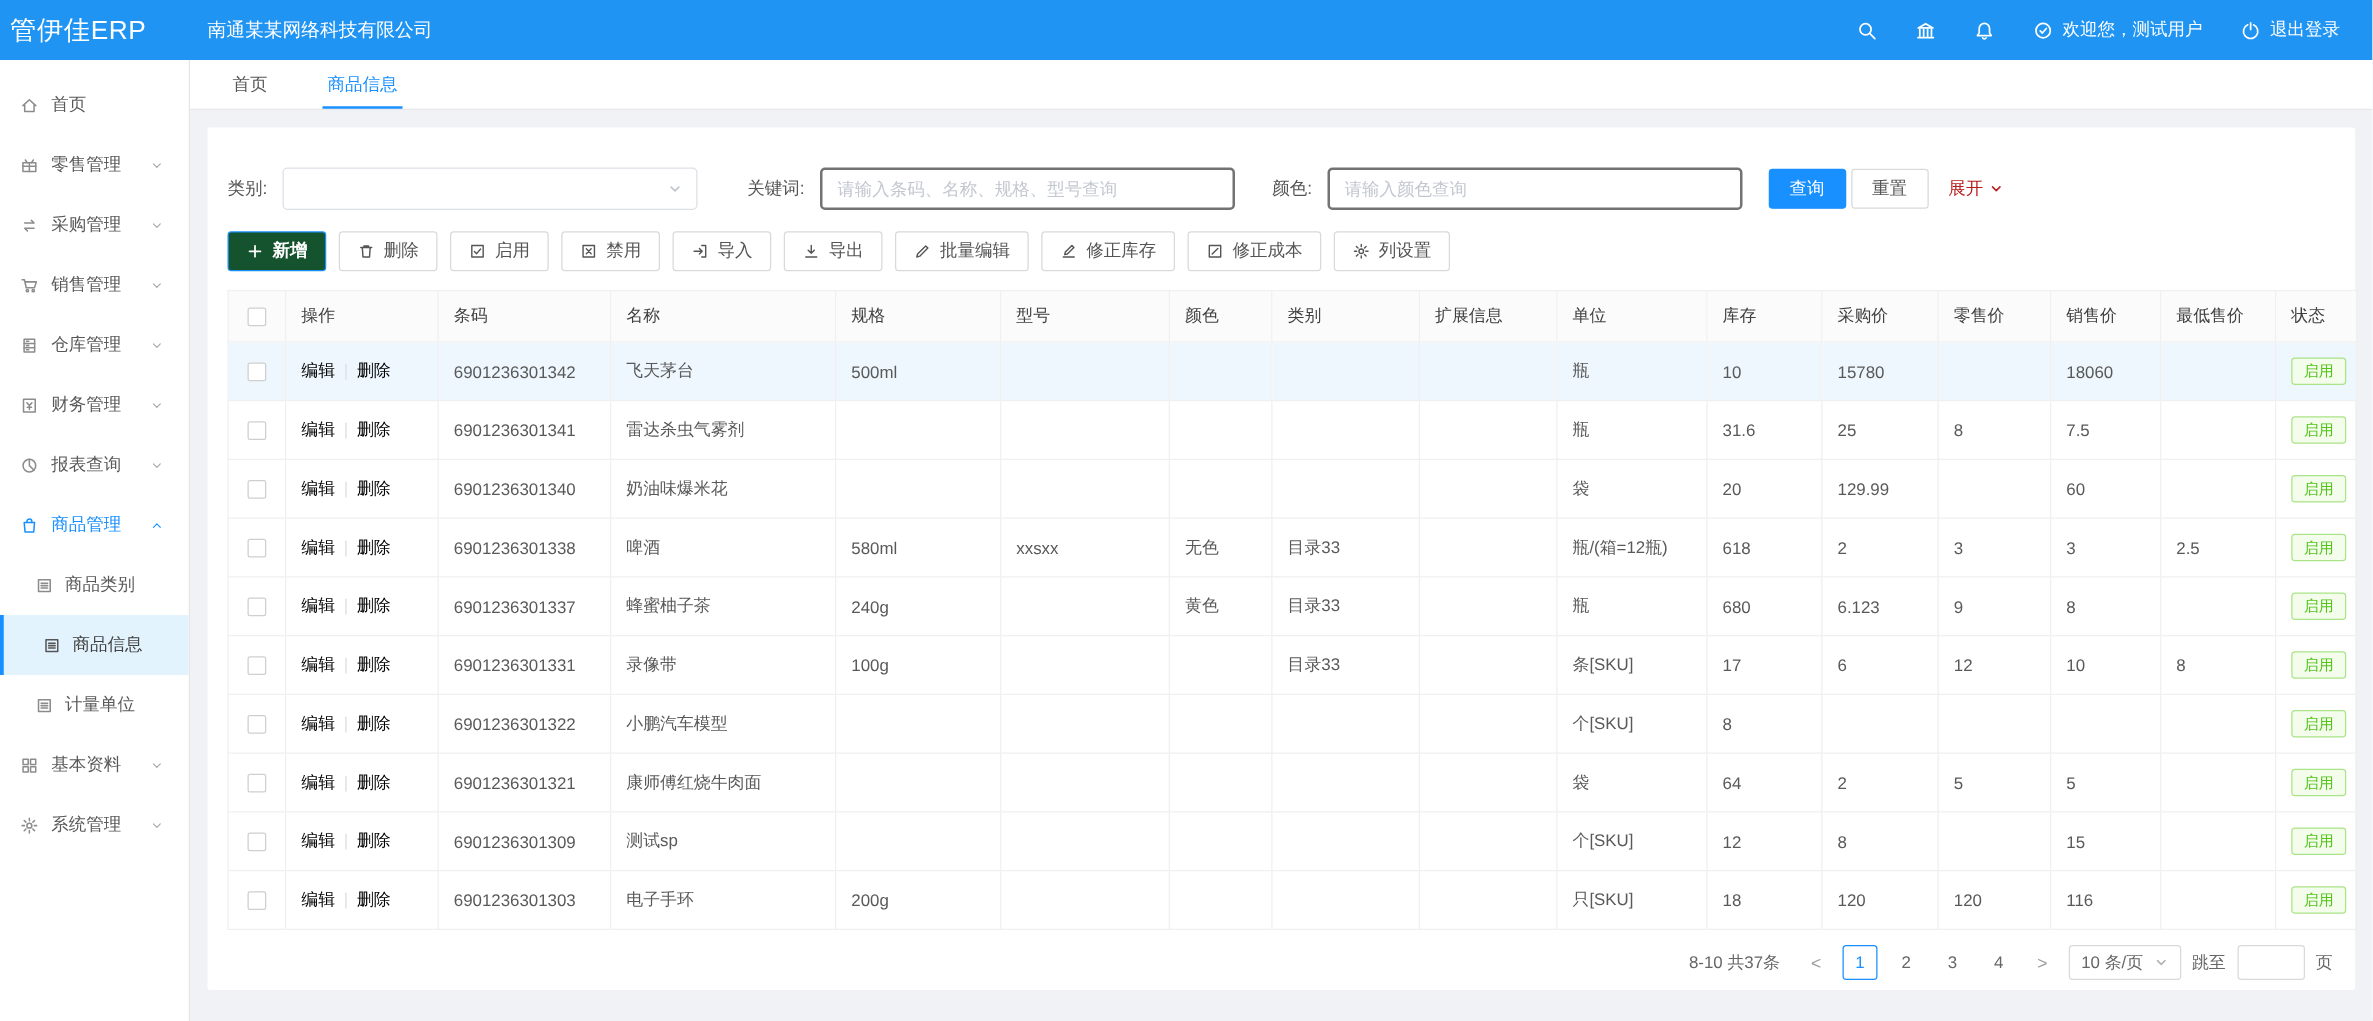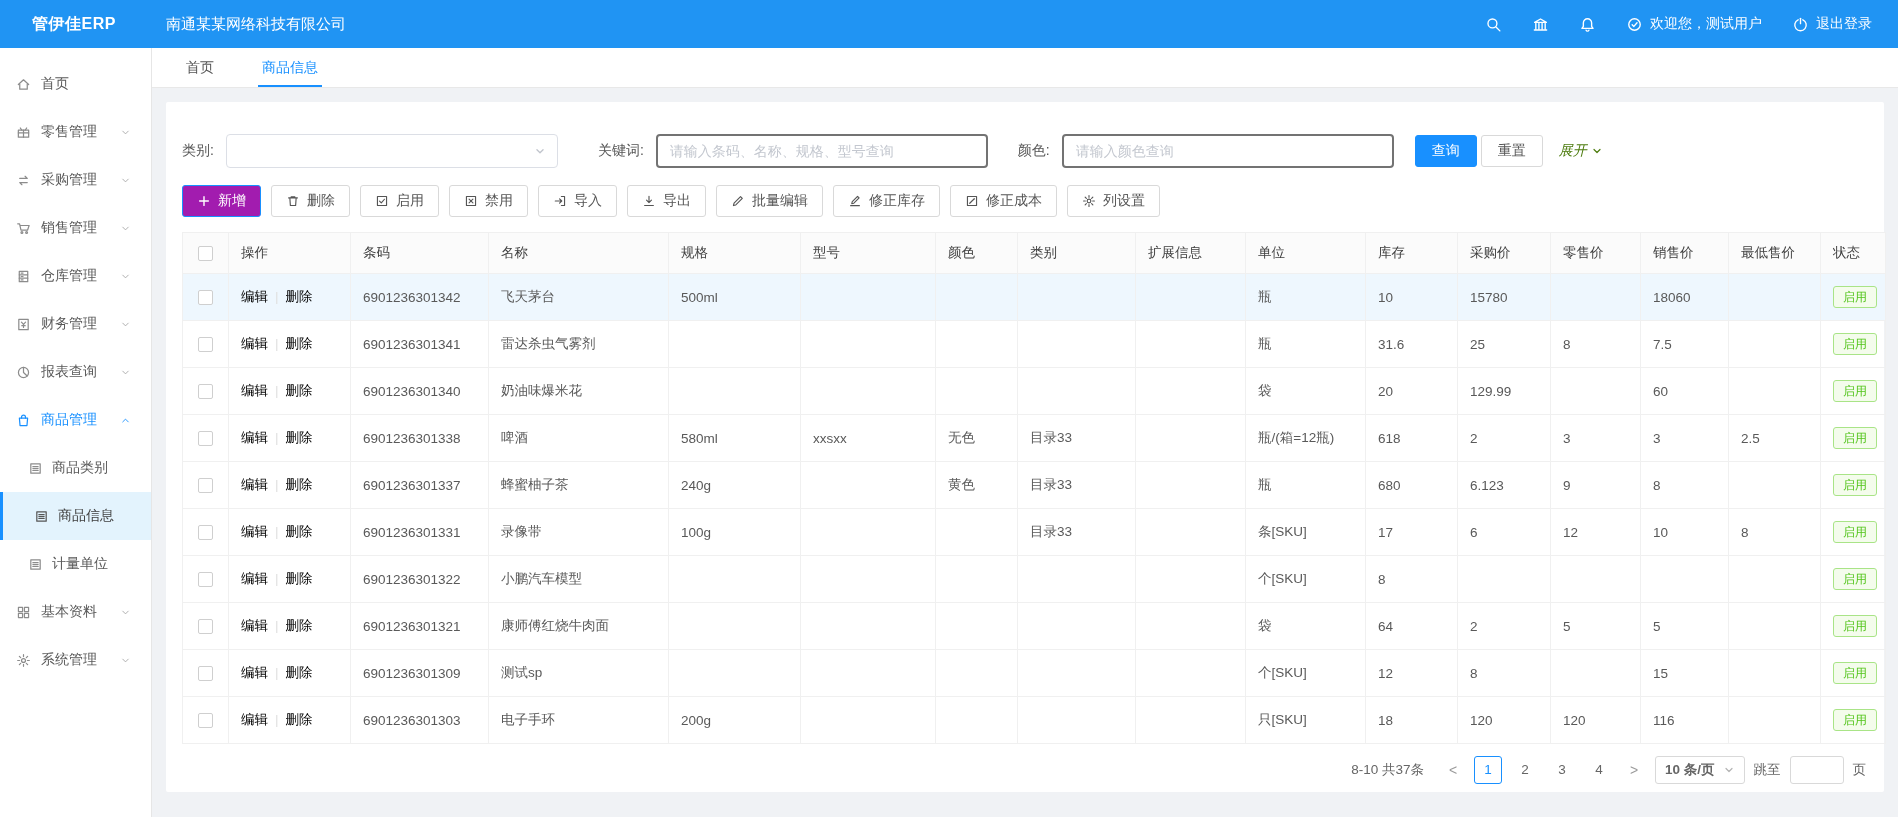--- a/index.html
+++ b/index.html
@@ -2,21 +2,21 @@
 <html><head>
 <meta charset="utf-8">
 <style>
   * { box-sizing: border-box; margin:0; padding:0; }
   html,body { width:1898px; height:817px; overflow:hidden; }
   body { font-family:"Liberation Sans","DejaVu Sans",sans-serif; background:#f0f2f5; font-size:14px; }
   .icon { display:inline-flex; align-items:center; justify-content:center; line-height:0; }
 
   
   .topbar { height:48px; background:#2094f3; color:#fff; display:flex; align-items:center; }
-  .logo { width:152px; padding-left:32px; font-size:16px; font-weight:bold; letter-spacing:.5px; flex:none; }
+  .logo { width:152px; padding-left:8px; font-size:21px; font-weight:normal; letter-spacing:.5px; flex:none; }
   .company { font-size:15px; margin-left:14px; }
   .topbar-right { margin-left:auto; display:flex; align-items:center; gap:30px; padding-right:26px; font-size:14px; }
   .topbar-right .icon svg { width:17px; height:17px; }
   .top-group { display:flex; align-items:center; gap:7px; cursor:pointer; }
 
   
   .main { display:flex; height:769px; }
   .sidebar { width:152px; flex:none; background:#fff; border-right:1px solid #e6e6e6; padding-top:12px; overflow:hidden; }
   .content { flex:1; display:flex; flex-direction:column; min-width:0; }
 
@@ -48,48 +48,48 @@
   .select .chev { position:absolute; right:10px; top:9px; color:#c0c4cc; }
   .select .chev svg { width:14px; height:14px; }
   .ml40 { margin-left:40px; }
   .ml30 { margin-left:30px; }
   .finput { width:332px; height:34px; border:2px solid #737373; border-radius:4px; margin-left:12px; padding:0 12px; font-size:14px; color:#333; outline:none; font-family:inherit; }
   .finput::placeholder { color:#c3c7cf; }
   .btn { height:32px; padding:0 16px; border-radius:3px; font-size:14px; cursor:pointer; border:1px solid #d9d9d9; background:#fff; color:#555; font-family:inherit; }
   .btn.primary { background:#1890ff; border-color:#1890ff; color:#fff; }
   .btn.search { margin-left:21px; }
   .btn.reset { margin-left:4px; }
-  .expand { margin-left:16px; color:#4d7c0f; display:inline-flex; align-items:center; gap:4px; cursor:pointer; text-decoration:none;font-style:italic; }
+  .expand { margin-left:16px; color:#b91c1c; display:inline-flex; align-items:center; gap:4px; cursor:pointer; text-decoration:none; }
   .expand svg { width:12px; height:12px; }
 
   
   .toolbar { margin-top:17px; display:flex; gap:10px; }
   .tbtn { height:32px; padding:0 14px; border:1px solid #d9d9d9; border-radius:3px; background:#fff; font-size:14px; color:#555; display:inline-flex; align-items:center; gap:7px; cursor:pointer; font-family:inherit; }
   .tbtn .icon svg { width:14px; height:14px; }
-  .tbtn.primary { background:#a21caf; border-color:#1890ff; color:#fff; }
+  .tbtn.primary { background:#14532d; border-color:#1890ff; color:#fff;font-weight:bold; }
 
   
   table { margin-top:15px; width:100%; border-collapse:collapse; table-layout:fixed; font-size:13.5px; color:#595959; }
   th, td { border:1px solid #f0f0f0; text-align:left; padding:0 12px; overflow:hidden; white-space:nowrap; }
   th { background:#fbfbfb; height:41px; font-weight:500; color:#404040; }
   td { height:47px; }
   tr.hl td { background:#eef7fe; }
   .c-check { text-align:center; padding:0; }
   .checkbox { display:inline-block; width:15px; height:15px; border:1px solid #cfcfcf; border-radius:2px; background:#fff; vertical-align:middle; cursor:pointer; }
   .lnk { color:#000000; cursor:pointer; text-decoration:none; }
   .sep { color:#e0e0e0; margin:0 7px; }
   .badge { display:inline-block; padding:3px 9px; font-size:12px; color:#52c41a; background:#f4fcec; border:1px solid #a9e487; border-radius:3px; line-height:1.2; }
 
   
   .pagination { height:52px; display:flex; align-items:center; justify-content:flex-end; gap:9px; color:#666; font-size:13.5px; padding-right:2px; }
   .pg-range { margin-right:8px; }
   .pg-arrow { color:#9b9b9b; width:24px; text-align:center; cursor:pointer; font-size:14px; }
   .page-num { min-width:28px; height:28px; line-height:26px; text-align:center; border:1px solid transparent; border-radius:3px; cursor:pointer; padding:0 4px; }
   .page-num.cur { border-color:#1890ff; color:#1890ff; background:#fff; }
-  .size-select { height:28px; border:1px solid #d9d9d9; border-radius:3px; display:inline-flex; align-items:center; gap:8px; padding:0 9px; color:#666; background:#fff; cursor:pointer;font-weight:bold; }
+  .size-select { height:28px; border:1px solid #d9d9d9; border-radius:3px; display:inline-flex; align-items:center; gap:8px; padding:0 9px; color:#666; background:#fff; cursor:pointer; }
   .size-select svg { width:12px; height:12px; color:#b3b3b3; }
   .jump-input { width:54px; height:28px; border:1px solid #d9d9d9; border-radius:3px; outline:none; padding:0 6px; font-family:inherit; }
 </style>
 </head>
 <body>
 
 <header class="topbar">
   <div class="logo">管伊佳ERP</div>
   <div class="company">南通某某网络科技有限公司</div>
   <div class="topbar-right">

